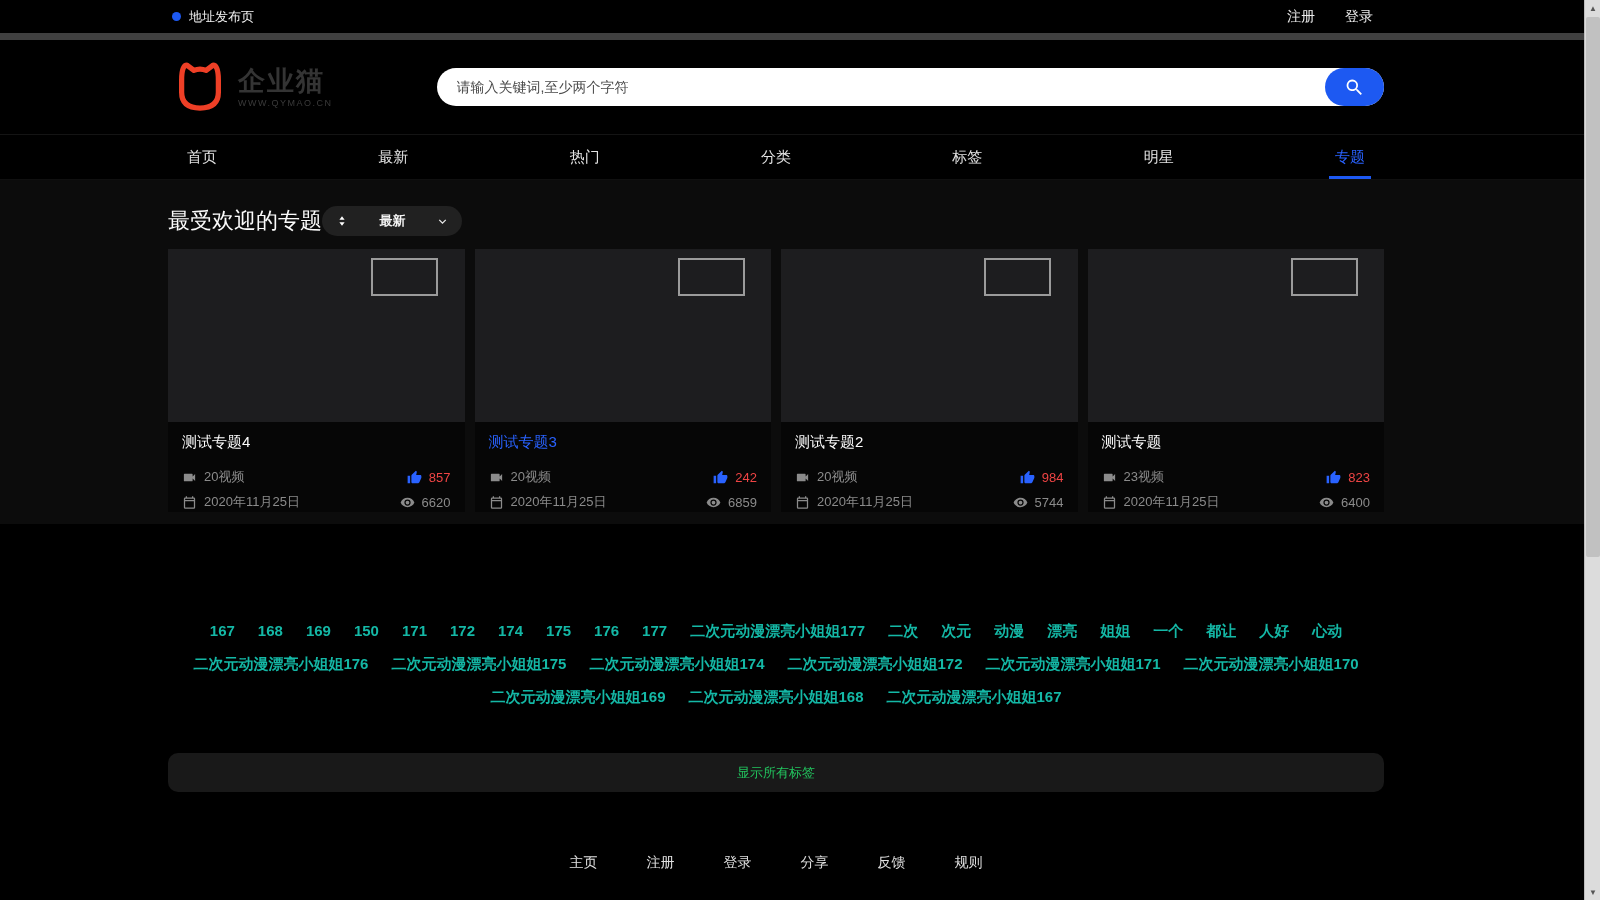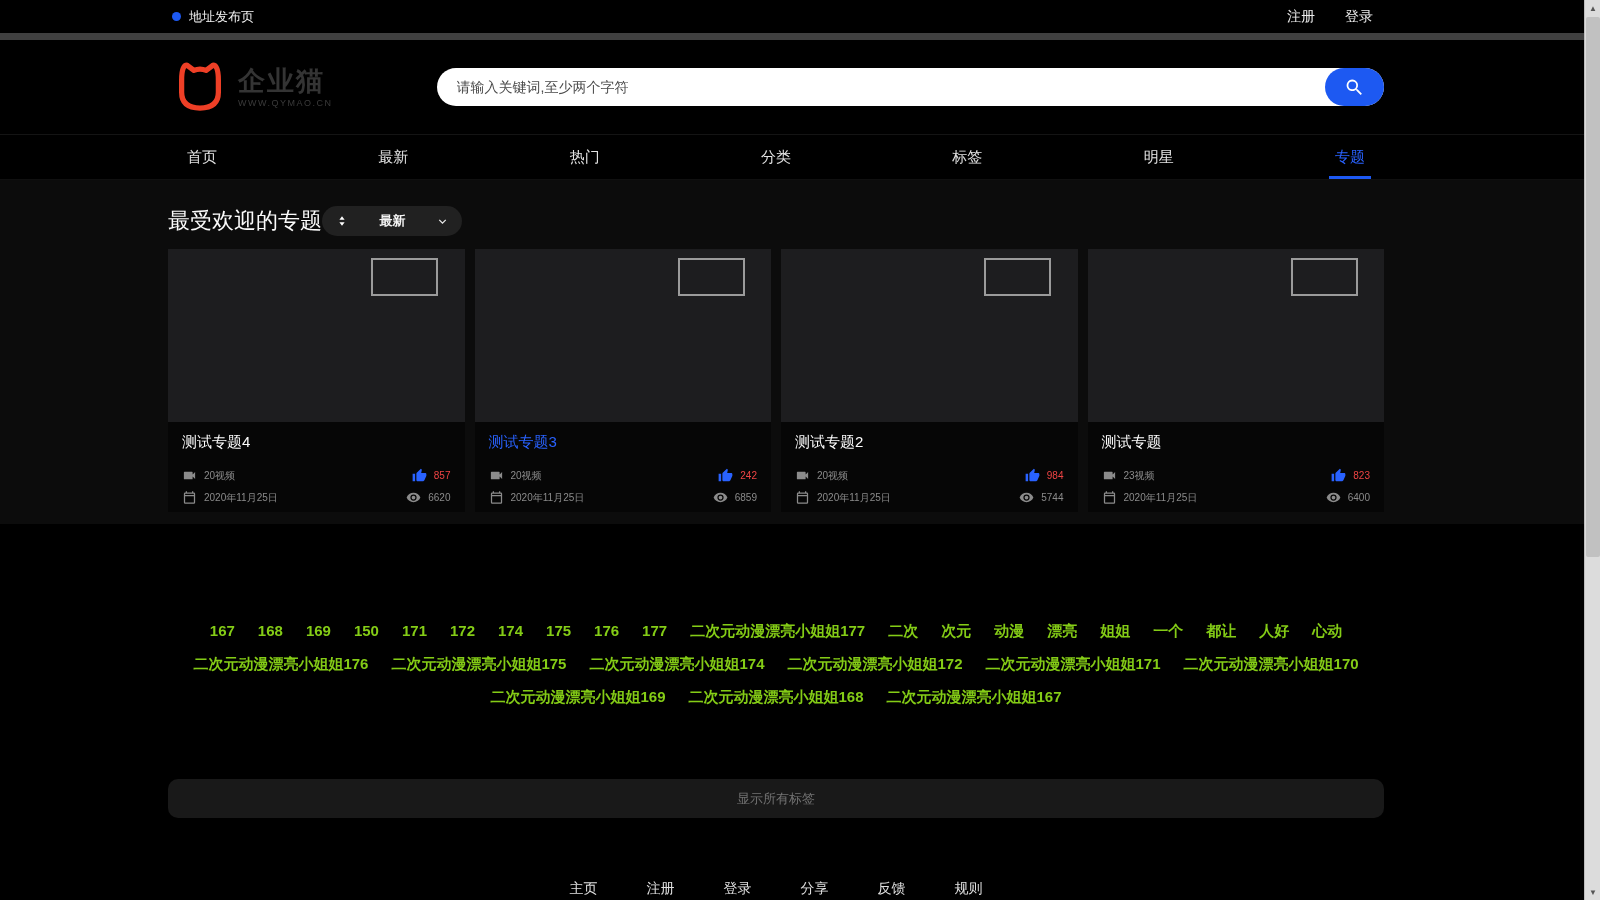--- a/index.html
+++ b/index.html
@@ -45,34 +45,34 @@
   .sort-label { font-size:13px; font-weight:bold; color:#f5f5f5; }
   .sort-ctl .chev svg { width:13px; height:13px; stroke:#e8e8e8; fill:none; stroke-width:2.4; display:block; }
 
   .cards { display:flex; gap:10px; margin-top:13px; }
   .card { flex:1; cursor:pointer; }
   .card-thumb { height:173px; background:#1d1d1f; position:relative; }
   .img-placeholder { position:absolute; left:203px; top:9px; width:67px; height:38px; border:2px solid #9b9b9b; }
   .card-info { background:#060606; height:90px; padding:11px 14px 0; }
   .card-title { font-size:15px; color:#fdfdfd; line-height:18px; }
   .card-title.hl { color:#2962ff; }
-  .meta { display:flex; justify-content:space-between; align-items:center; color:#8b8b8b; font-size:10px; }
+  .meta { display:flex; justify-content:space-between; align-items:center; color:#8b8b8b; font-size:13px; }
   .meta.m1 { margin-top:17px; }
   .meta.m2 { margin-top:7px;gap:20px; }
   .meta-left { display:flex; align-items:center; gap:7px; }
   .meta-right { display:flex; align-items:center; gap:7px; }
   .meta svg { width:15px; height:15px; fill:#8b8b8b; display:block; }
   .likes { color:#ef4444; }
   .likes svg { fill:#2962ff; }
 
   
   .tags-section { padding-top:98px; }
   .tag-row { display:flex; justify-content:center; gap:23px; margin-bottom:14px; }
-  .tag { font-size:15px; font-weight:bold; color:#84cc16; cursor:pointer; white-space:nowrap; }
-  .show-all { display:block; width:1216px; margin:72px auto 0 168px; height:39px; background:#191919; border:none; border-radius:10px; color:#737373; font-size:13px; cursor:pointer; font-family:"Liberation Sans","DejaVu Sans",sans-serif; }
+  .tag { font-size:15px; font-weight:bold; color:#14b8a6; cursor:pointer; white-space:nowrap; }
+  .show-all { display:block; width:1216px; margin:46px auto 0 168px; height:39px; background:#191919; border:none; border-radius:10px; color:#22c55e; font-size:13px; cursor:pointer; font-family:"Liberation Sans","DejaVu Sans",sans-serif; }
 
   
   .footer { margin-top:62px; }
   .footer-links { display:flex; justify-content:center; gap:49px; }
   .footer-links span { font-size:14px; color:#e0e0e0; cursor:pointer; }
 
   
   .scrollbar { position:absolute; top:0; right:0; width:16px; height:900px; background:#dcdcdc; border-left:1px solid #bdbdbd; }
   .sb-arrow { position:absolute; left:0; width:16px; height:16px; display:flex; align-items:center; justify-content:center; font-size:8px; color:#555; background:#dcdcdc; cursor:pointer; }
   .sb-arrow.up { top:0; }

